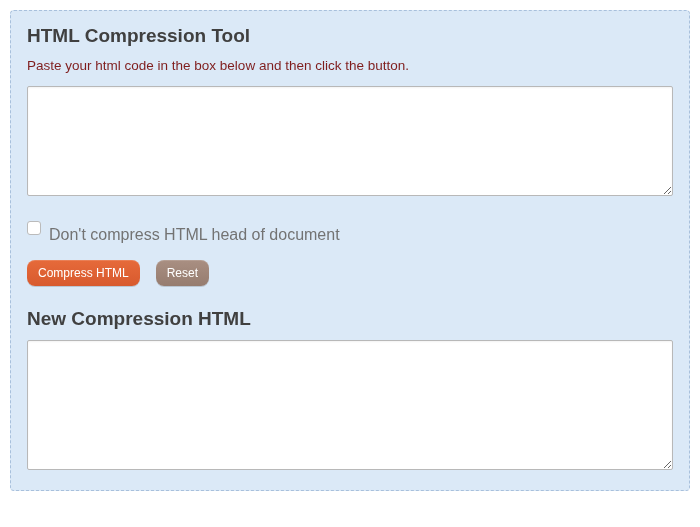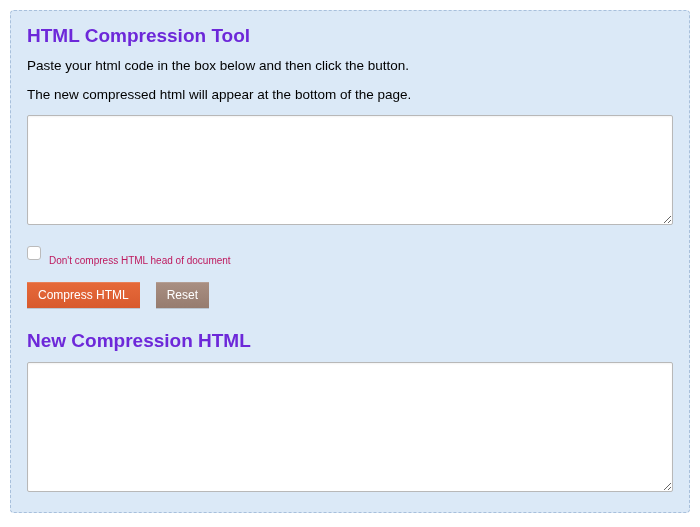--- a/index.html
+++ b/index.html
@@ -16,26 +16,26 @@
     .panel {
       width: 680px;
       border: 1px dashed #a8c0dc;
       background: #dbe9f7;
       border-radius: 4px;
       padding: 14px 16px 16px 16px;
     }
     h2 {
       font-size: 19px;
       font-weight: bold;
-      color: #6d28d9;
+      color: #404040;
       margin-bottom: 10px;
     }
     p.intro {
       font-size: 13.5px;
-      color: #000000;
+      color: #7f1d1d;
       margin-bottom: 10px;
       line-height: 1.4;
     }
     textarea {
       width: 100%;
       height: 110px;
       border: 1px solid #b8b8b8;
       border-radius: 2px;
       background: #fff;
       padding: 6px;
@@ -55,33 +55,33 @@
       width: 14px;
       height: 14px;
       border: 1px solid #bbb;
       border-radius: 3px;
       background: #fff;
       appearance: none;
       -webkit-appearance: none;
       cursor: pointer;
     }
     .checkbox-row label {
-      font-size: 10px;
-      color: #be185d;
+      font-size: 16px;
+      color: #737373;
       cursor: pointer;
       margin-top: 14px;
     }
     .button-row {
       display: flex;
       gap: 16px;
       margin-bottom: 22px;
     }
     button {
       border: none;
-      border-radius: 0;
+      border-radius: 8px;
       padding: 6px 11px;
       font-size: 12px;
       color: #fff;
       cursor: pointer;
       font-family: inherit;
       box-shadow: 0 1px 0 rgba(0,0,0,0.15), inset 0 1px 0 rgba(255,255,255,0.15);
     }
     .btn-primary {
       background: linear-gradient(#e66a3a, #d85a2e);
     }
@@ -94,21 +94,20 @@
     }
   </style>
 </head>
 <body>
 
 <div class="panel">
 
   <h2>HTML Compression Tool</h2>
 
   <p class="intro">Paste your html code in the box below and then click the button.</p>
-  <p class="intro">The new compressed html will appear at the bottom of the page.</p>
 
   <textarea style=""></textarea>
 
   <div class="checkbox-row">
     <input type="checkbox" id="nohead" style="">
     <label for="nohead">Don't compress HTML head of document</label>
   </div>
 
   <div class="button-row">
     <button class="btn-primary">Compress HTML</button>

